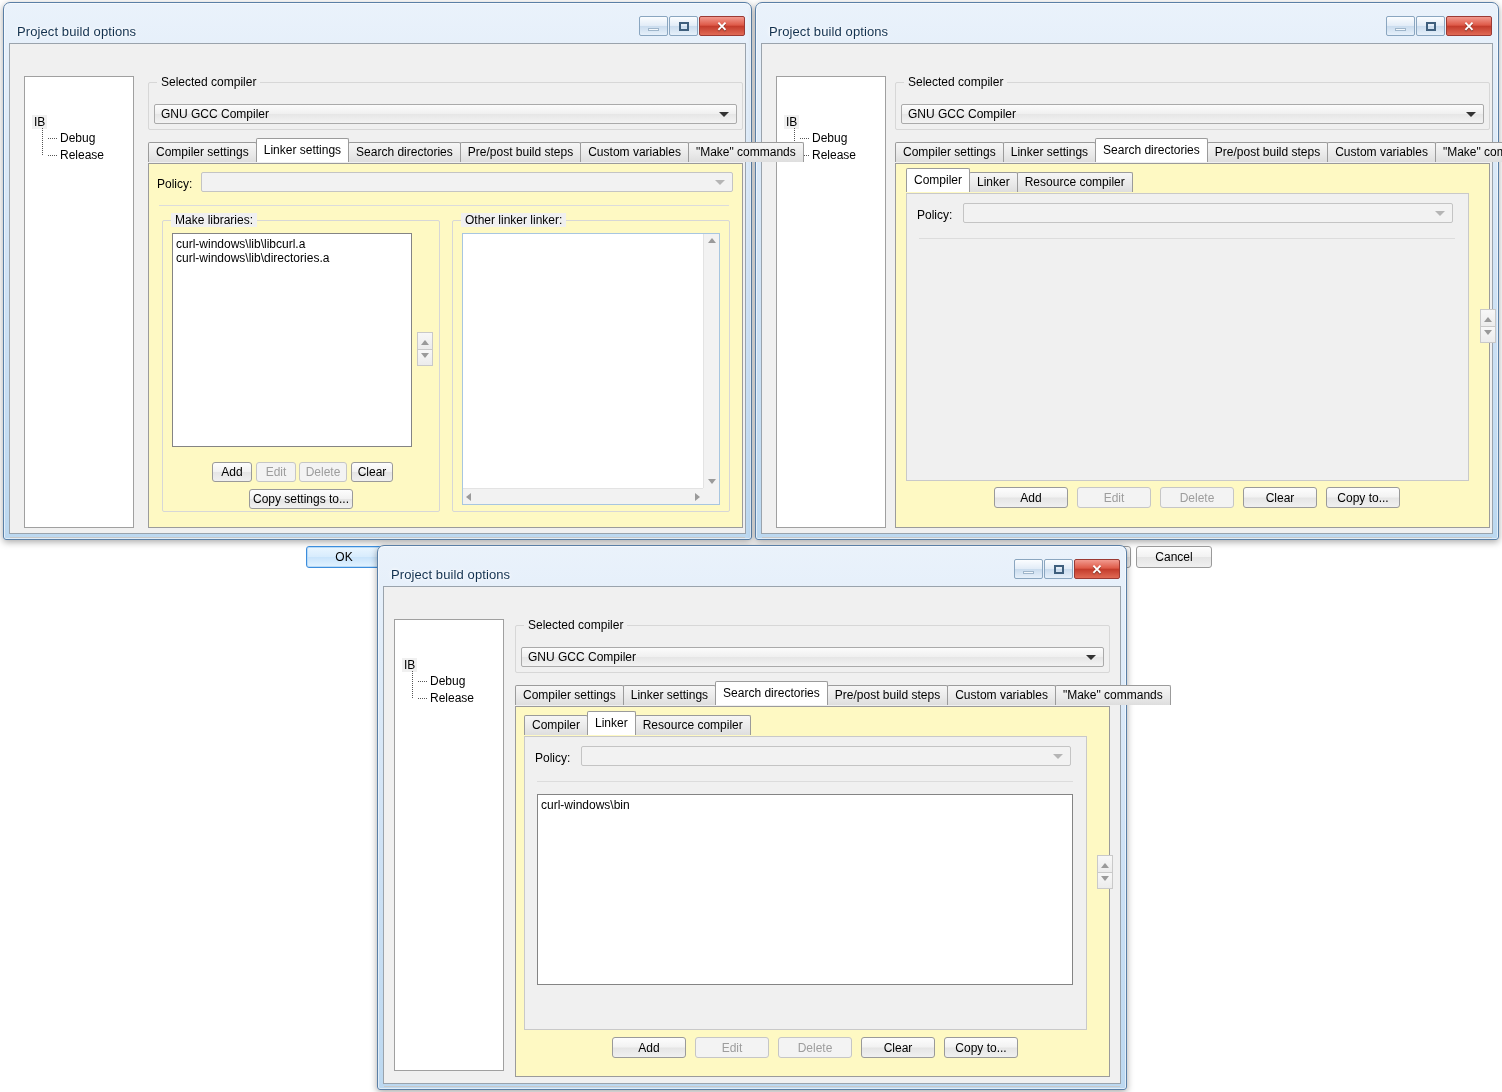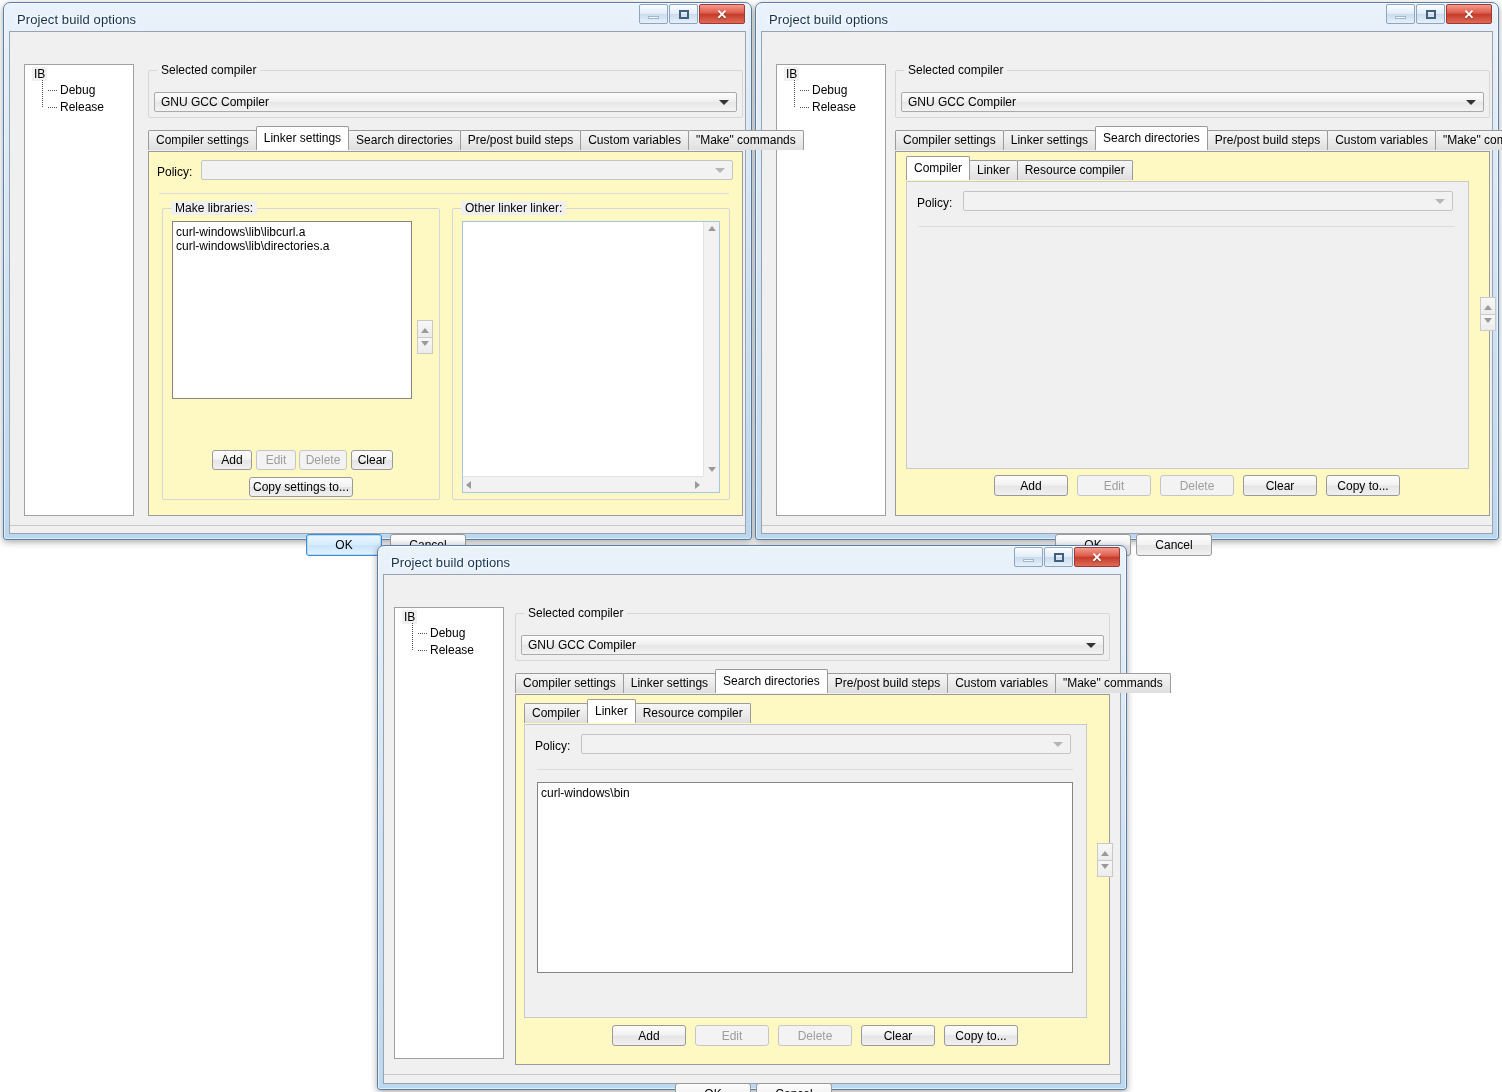--- a/index.html
+++ b/index.html
@@ -12,21 +12,21 @@
   }
   #root { position: relative; width: 1502px; height: 1092px; background:#ffffff; }
 
   
   .win {
     position: absolute;
     background: linear-gradient(180deg,#eaf2fb 0%, #cfe2f5 55%, #bcd8f0 100%);
     border: 1px solid #5a7fa6;
     border-radius: 7px 7px 3px 3px;
     box-shadow: 0 0 0 1px rgba(255,255,255,.55) inset, 0 2px 7px rgba(0,0,0,.35);
-    padding: 4px 5px 5px 5px;
+    padding: 16px 5px 5px 5px;
   }
   .titlebar {
     height: 24px;
     position: relative;
     padding-left: 8px;
     display: flex; align-items: center;
   }
   .title-text {
     font-size: 13px;
     color: #12314f;
@@ -68,20 +68,21 @@
   .tree {
     position: absolute;
     background: #ffffff;
     border: 1px solid #a0a0a0;
     overflow: hidden;
   }
   .tree-root {
     font-size: 12px; color: #000;
     padding: 2px 0 0 7px;
     position: relative;
+    margin-top: 36px;
   }
   .tree-root .rootlabel { background: #f0f0f0; padding: 0 2px; }
   .tree-children { position: relative; padding-left: 16px; margin-top: 1px; }
   .tree-children:before {
     content: ""; position: absolute; left: 10px; top: -2px; bottom: 9px;
     border-left: 1px dotted #555;
   }
   .tree-node { font-size: 12px; color: #000; position: relative; padding-left: 12px; line-height: 17px; }
   .tree-node:before {
     content: ""; position: absolute; left: 0; top: 8px; width: 9px;
@@ -270,21 +271,21 @@
         <span class="label" style="left:8px; top:13px;">Policy:</span>
         <div class="combo disabled" style="left:52px; top:8px; width:532px; height:20px;">
           <span></span>
           <span class="arrow"></span>
         </div>
         <div class="hsep" style="left:10px; top:41px; width:570px;"></div>
 
         <div class="groupbox" style="left:13px; top:56px; width:278px; height:292px;">
           <span class="gb-title">Make libraries:</span>
         </div>
-        <div class="listbox" style="left:23px; top:69px; width:240px; height:178px;">
+        <div class="listbox" style="left:23px; top:69px; width:240px; height:214px;">
           <div class="item">curl-windows\lib\libcurl.a</div>
           <div class="item">curl-windows\lib\directories.a</div>
         </div>
         <div class="btn" style="left:63px; top:298px; width:40px; height:20px;">
             <span>Add</span>
           </div>
         <div class="btn disabled" style="left:107px; top:298px; width:40px; height:20px;">
             <span>Edit</span>
           </div>
         <div class="btn disabled" style="left:150px; top:298px; width:48px; height:20px;">

